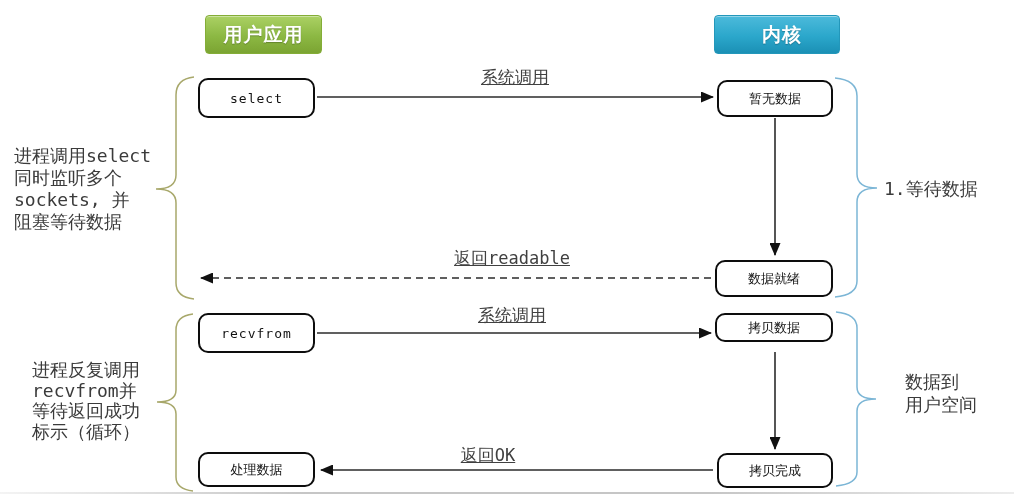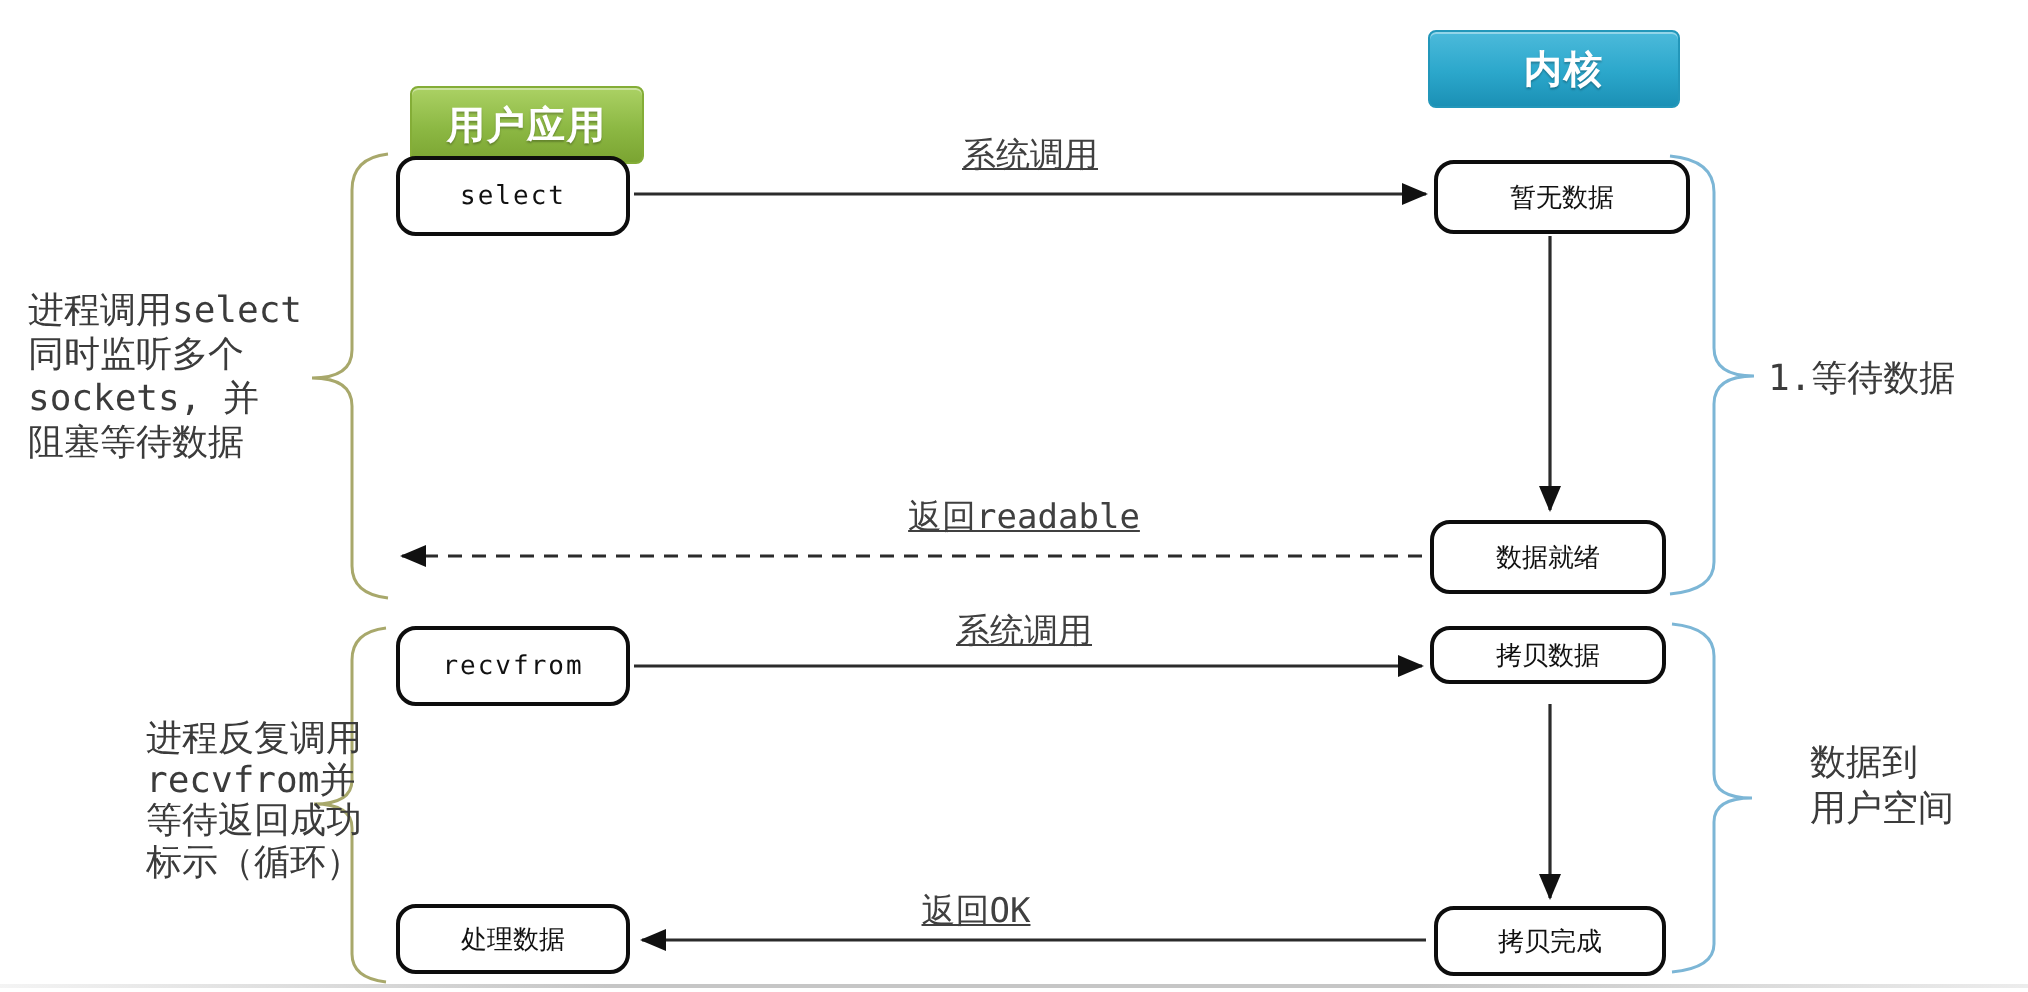--- a/index.html
+++ b/index.html
@@ -17,21 +17,20 @@
     display:flex;align-items:center;justify-content:center;
     color:#fff;font-weight:bold;font-size:19px;
     border-radius:4px;
     letter-spacing:1px;
     text-shadow:0 1px 1px rgba(0,0,0,0.25);
   }
   .hdr-green{
     background:linear-gradient(to bottom,#abd164 0%,#8cb843 55%,#7ba432 100%);
     border:1px solid #84ad37;
     box-shadow:inset 0 1px 0 rgba(255,255,255,0.4);
-    margin-top:28px;
   }
   .hdr-blue{
     background:linear-gradient(to bottom,#4cbadb 0%,#2ba7cb 55%,#1b90b5 100%);
     border:1px solid #2397ba;
     box-shadow:inset 0 1px 0 rgba(255,255,255,0.4);
   }
   .node{
     position:absolute;
     background:#fff;
     border:2.5px solid #0d0d0d;
@@ -93,40 +92,40 @@
 
     <path d="M835,78 Q857,80 857,96 L857,174 Q857,188 877,188 Q857,188 857,202 L857,281 Q857,295 835,297" fill="none" stroke="#7CB6D6" stroke-width="1.5"></path>
 
     <path d="M836,312 Q857,314 857,328 L857,387 Q857,399 876,399 Q857,399 857,411 L857,472 Q857,484 836,486" fill="none" stroke="#7CB6D6" stroke-width="1.5"></path>
   </svg>
 
   <div class="hdr hdr-green" style="left:205px;top:15px;width:115px;height:37px;">用户应用</div>
   <div class="hdr hdr-blue" style="left:714px;top:15px;width:114px;height:37px;padding-left:10px;">内核</div>
 
   <div class="node mono" style="left:198px;top:78px;width:117px;height:40px;">select</div>
-  <div class="node" style="left:717px;top:80px;width:128px;height:37px;">暂无数据</div>
+  <div class="node" style="left:717px;top:80px;width:116px;height:37px;">暂无数据</div>
   <div class="node" style="left:715px;top:260px;width:118px;height:37px;">数据就绪</div>
   <div class="node mono" style="left:198px;top:313px;width:117px;height:40px;">recvfrom</div>
   <div class="node" style="left:715px;top:313px;width:118px;height:29px;">拷贝数据</div>
   <div class="node" style="left:717px;top:453px;width:116px;height:35px;">拷贝完成</div>
   <div class="node" style="left:198px;top:452px;width:117px;height:35px;">处理数据</div>
 
   <div class="edge-label" style="left:515px;top:66px;">系统调用</div>
   <div class="edge-label" style="left:512px;top:247px;">返回readable</div>
   <div class="edge-label" style="left:512px;top:304px;">系统调用</div>
   <div class="edge-label" style="left:488px;top:444px;">返回OK</div>
 
   <div class="note note-left" style="left:14px;top:145px;">
     <div>进程调用select</div>
     <div>同时监听多个</div>
     <div>sockets, 并</div>
     <div>阻塞等待数据</div>
   </div>
 
-  <div class="note note-left" style="left:32px;top:360px;line-height:20.5px;margin-left:41px;">
+  <div class="note note-left" style="left:32px;top:360px;line-height:20.5px;">
     <div>进程反复调用</div>
     <div>recvfrom并</div>
     <div>等待返回成功</div>
     <div>标示（循环）</div>
   </div>
 
   <div class="note" style="left:884px;top:177px;">1.等待数据</div>
 
   <div class="note note-right2" style="left:883px;top:370px;">
     <div class="indent">数据到</div>

